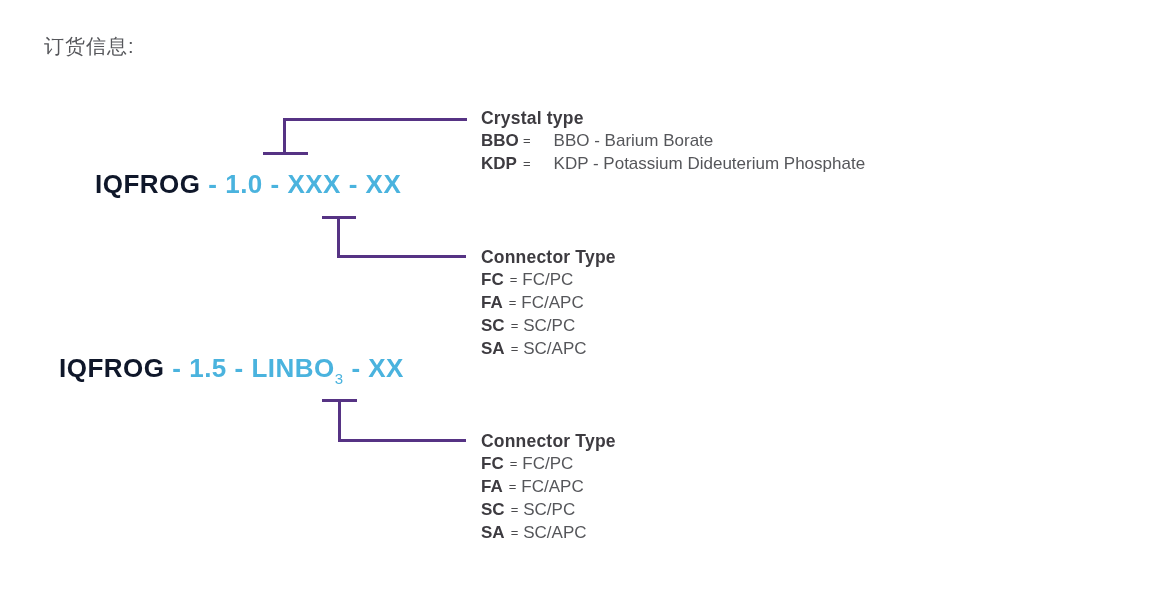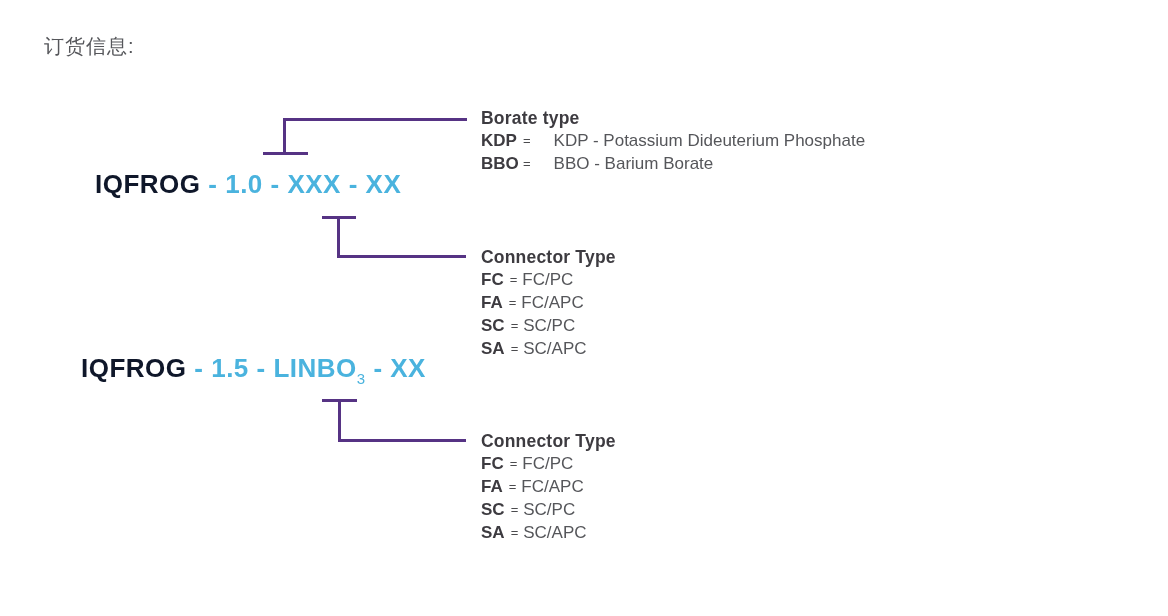--- a/index.html
+++ b/index.html
@@ -26,21 +26,21 @@
     color: #55565A;
   }
   
   .pn {
     position: absolute;
     white-space: nowrap;
     font-size: 26px;
     letter-spacing: 0.5px;
   }
   .pn1 { left: 95px; top: 169px; }
-  .pn2 { left: 59px; top: 353px; margin-left: 22px; }
+  .pn2 { left: 59px; top: 353px; }
   .pn-model {
     font-weight: 700;
     color: #0f172a;
   }
   .pn-code {
     font-weight: 700;
     color: #4AB3DE;
   }
   .pn-sub {
     font-weight: 400;
@@ -130,26 +130,26 @@
 
   <div class="line b2-tick"></div>
   <div class="line b2-stem"></div>
   <div class="line b2-arm"></div>
 
   <div class="line b3-tick"></div>
   <div class="line b3-stem"></div>
   <div class="line b3-arm"></div>
 
   <div class="callout callout-1 callout-wide">
-    <p class="callout-heading">Borate type</p>
+    <p class="callout-heading">Crystal type</p>
+    <div class="entry-row">
+      <span class="entry-key">BBO</span><span class="entry-eq">=</span><span class="entry-value">BBO - Barium Borate</span>
+    </div>
     <div class="entry-row">
       <span class="entry-key">KDP</span><span class="entry-eq">=</span><span class="entry-value">KDP - Potassium Dideuterium Phosphate</span>
-    </div>
-    <div class="entry-row">
-      <span class="entry-key">BBO</span><span class="entry-eq">=</span><span class="entry-value">BBO - Barium Borate</span>
     </div>
   </div>
 
   <div class="callout callout-2">
     <p class="callout-heading">Connector Type</p>
     <div class="entry-row">
       <span class="entry-key">FC</span><span class="entry-eq">=</span><span class="entry-value">FC/PC</span>
     </div>
     <div class="entry-row">
       <span class="entry-key">FA</span><span class="entry-eq">=</span><span class="entry-value">FC/APC</span>

